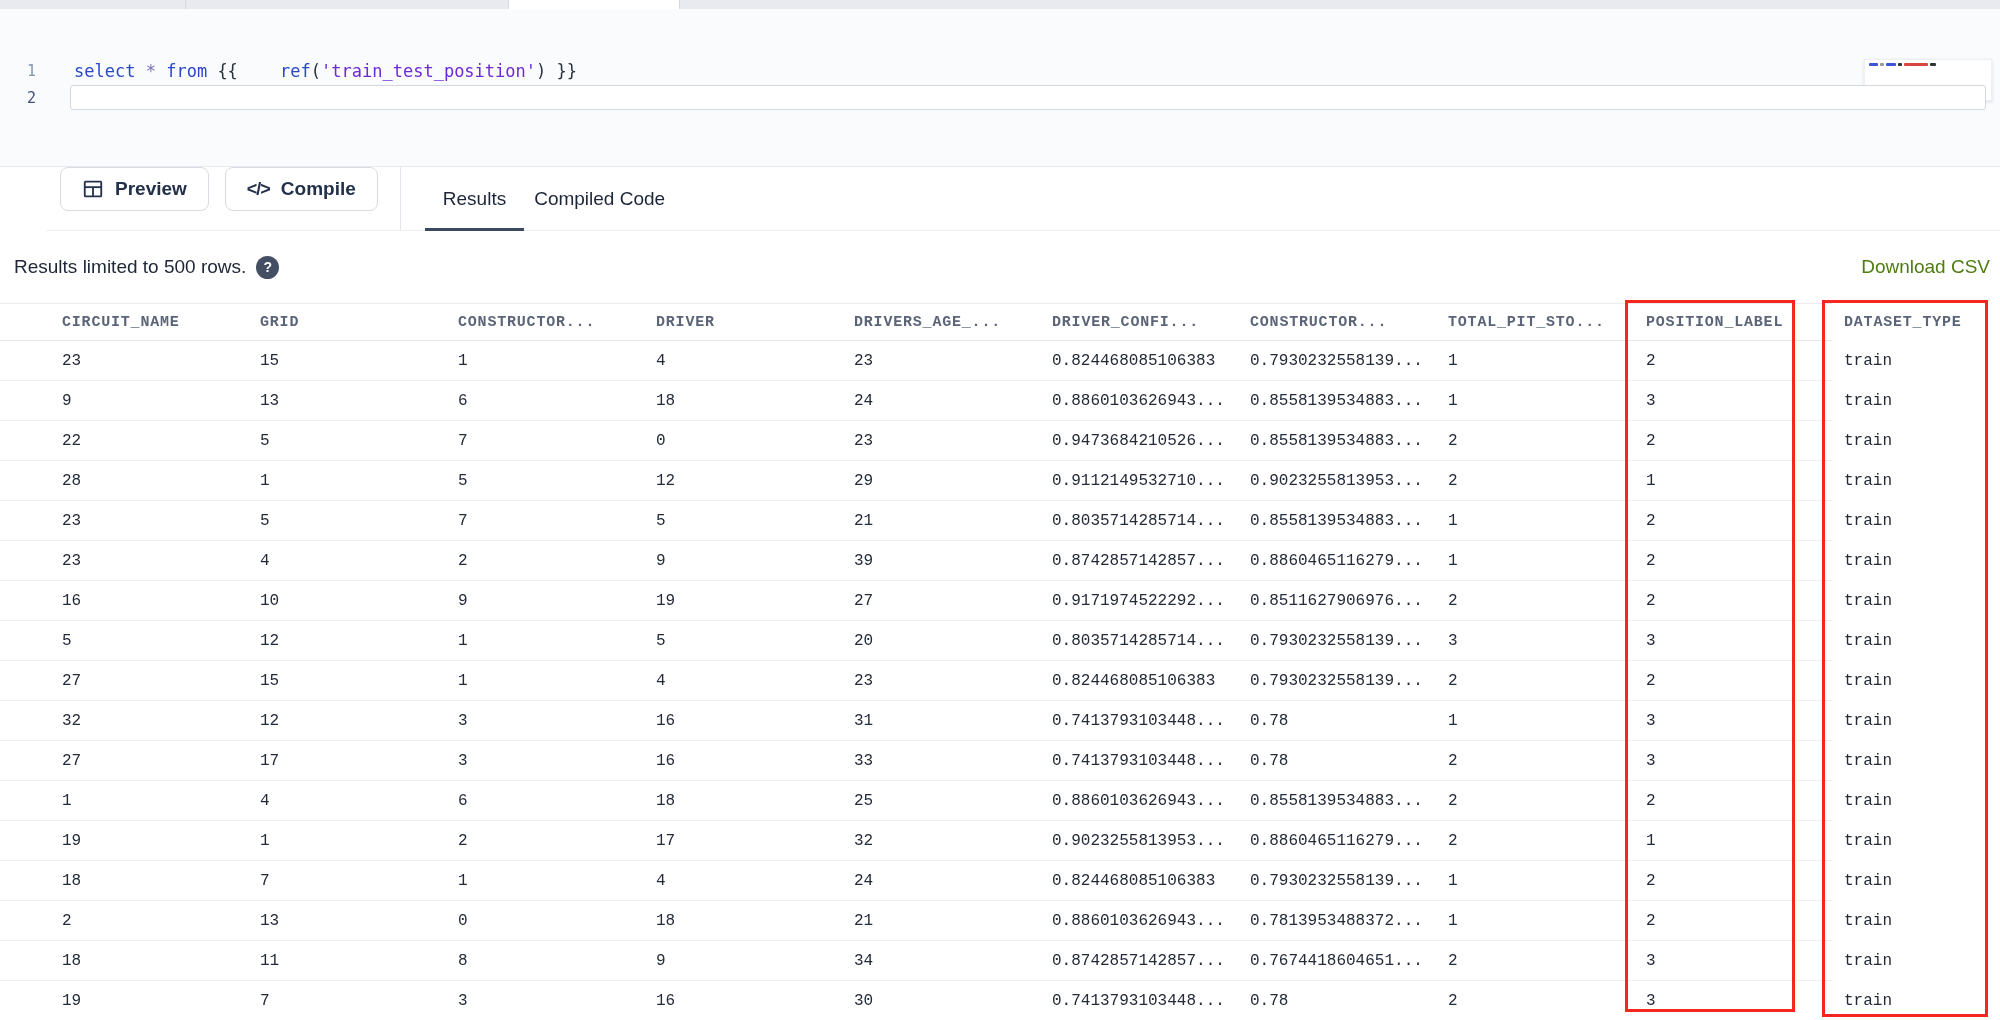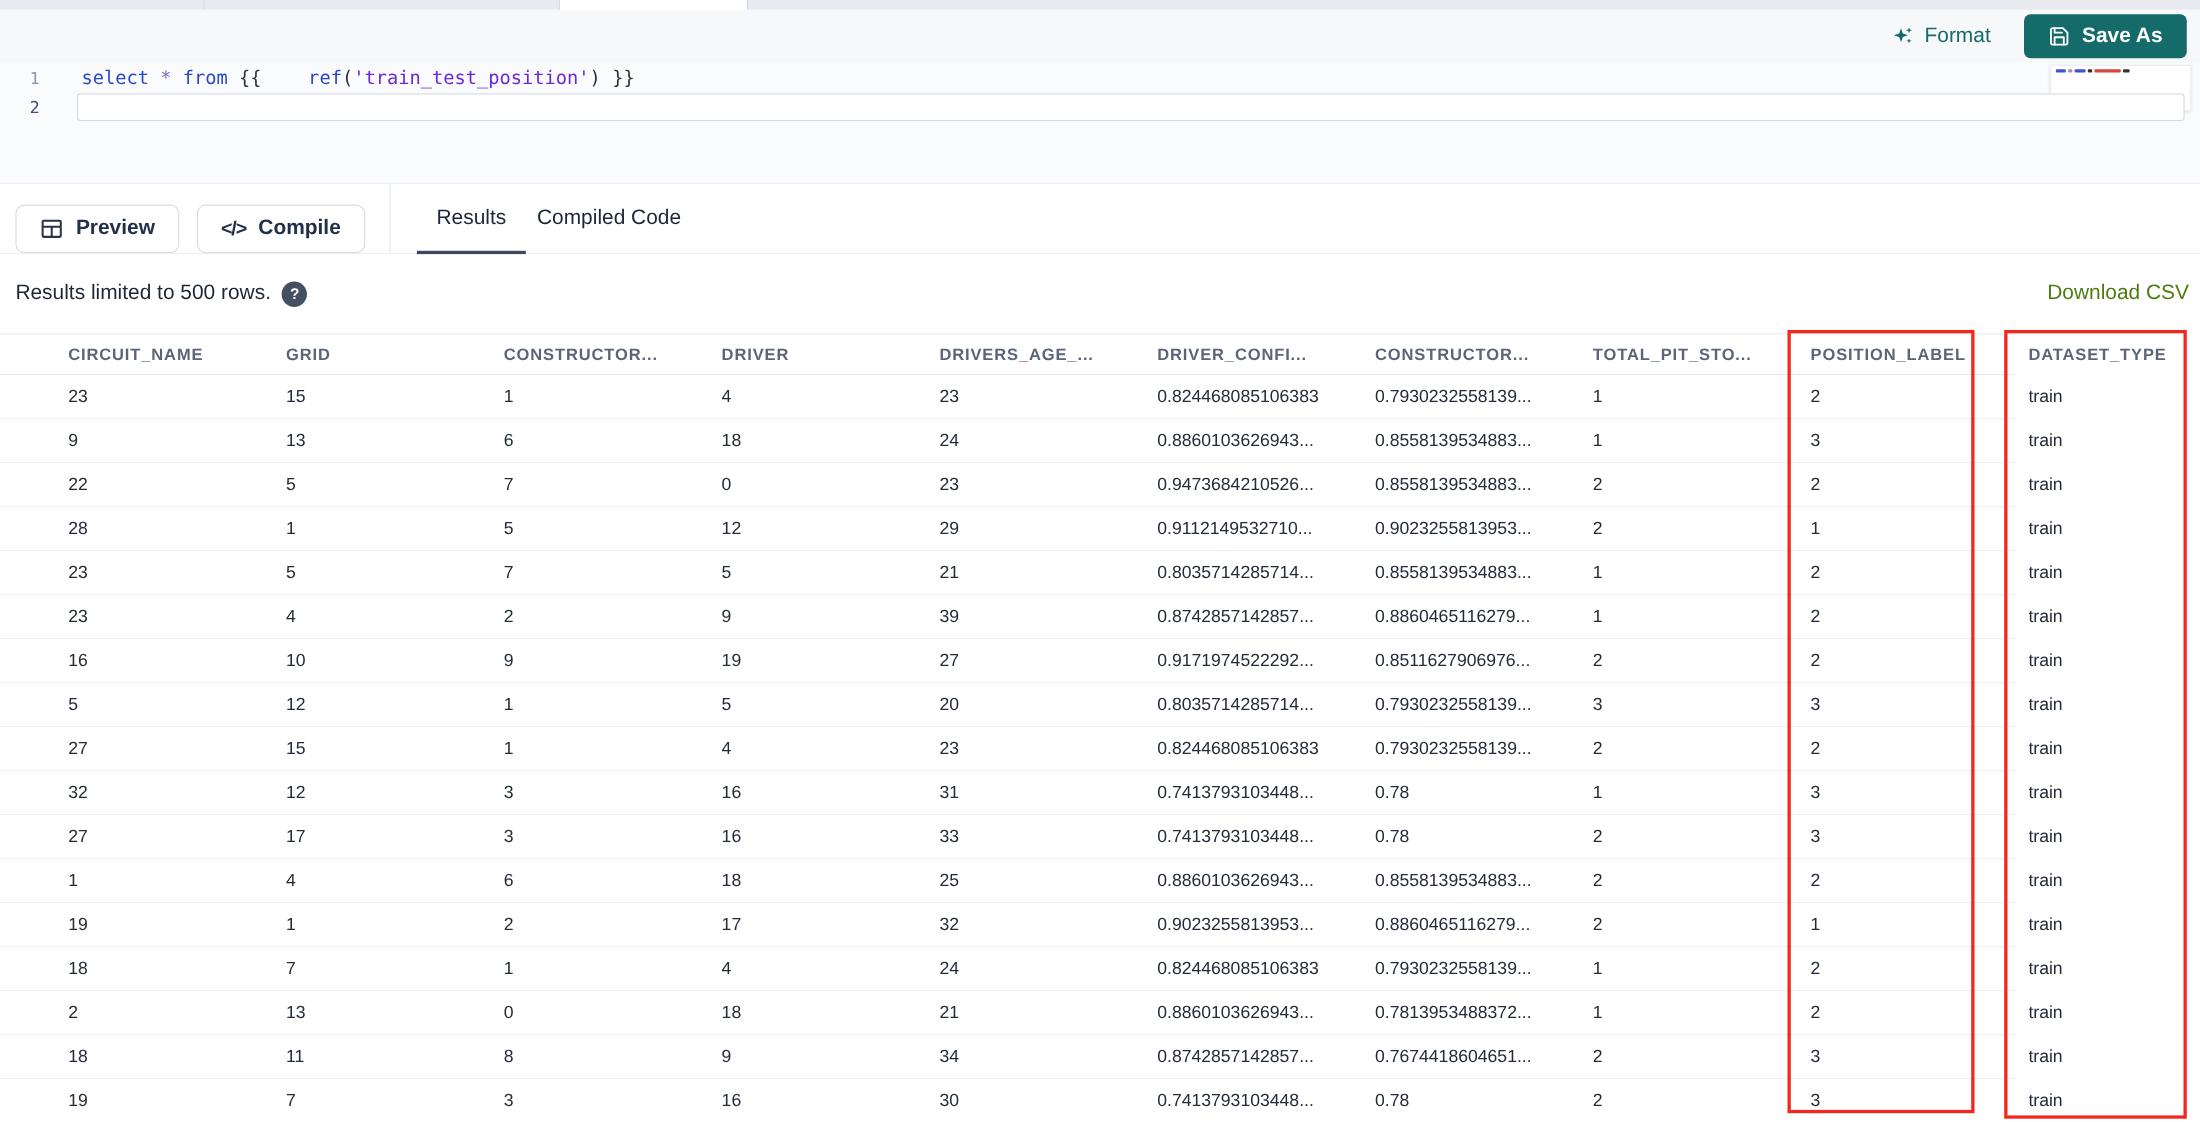--- a/index.html
+++ b/index.html
@@ -33,41 +33,41 @@
   .ln2 { color:#44507a; }
   .codetext { margin-left:38px; font-family:"DejaVu Sans Mono", monospace; font-size:17px; white-space:pre; }
   .tok-kw{color:#2a46c9;} .tok-star{color:#7d6fc0;} .tok-brace{color:#2b3240;}
   .tok-fn{color:#2a46c9;margin-left:32px;} .tok-str{color:#6d28d9;} .tok-plain{color:#2b3240;}
   .empty-line-box { position:absolute; left:70px; right:14px; top:1px; height:25px;
     background:#fff; border:1px solid #d3d8e0; border-radius:3px; }
 
   
   .lower-pane { position:absolute; left:0; top:166px; width:2000px; bottom:0; background:#fff;
     border-top:1px solid #e6e9ee; }
-  .actions-row { height:64px; display:flex; align-items:flex-end; padding-left:14px;
-    border-bottom:1px solid #eceef3; position:relative; }
+  .actions-row { height:64px; display:flex; align-items:flex-start; padding-left:14px;
+    border-bottom:1px solid #eceef3; position:relative;margin-left:46px; }
   .btn { display:flex; align-items:center; gap:11px; height:44px; padding:0 21px; background:#fff;
     border:1px solid #d7dbe2; border-radius:8px; font-size:19px; font-weight:600; color:#22304a;
     font-family:"Liberation Sans", sans-serif; margin-right:16px; cursor:pointer; }
   .code-glyph { font-weight:700; font-size:18px; color:#22304a; letter-spacing:-1px; }
   .vdivider { width:1px; align-self:stretch; background:#e3e6ec; margin-left:6px; }
   .tabs { display:flex; margin-left:42px; gap:28px; align-self:stretch; align-items:center; }
   .tab { position:relative; font-size:19px; color:#1d2638; display:flex; align-items:center;
     align-self:stretch; cursor:pointer; }
   .tab.active::after { content:""; position:absolute; left:-18px; right:-18px; bottom:-1px;
     height:3px; background:#3c485f; }
 
   .info-row { height:72px; display:flex; align-items:center; justify-content:space-between;
     padding:0 10px 0 14px; }
   .limit-note { display:flex; align-items:center; gap:10px; font-size:19px; color:#1e2736; }
   .help-icon { width:23px; height:23px; border-radius:50%; background:#454f63; color:#fff;
     font-size:14px; font-weight:700; display:flex; align-items:center; justify-content:center; cursor:pointer; }
   .download-csv { font-size:19px; color:#4d7c0f; text-decoration:none; cursor:pointer; }
 
-  .tablewrap { width:1832px; }
+  .tablewrap { width:1832px;font-family:Liberation Mono, monospace; }
   .trow { display:grid; grid-template-columns:repeat(10,198px); padding-left:62px; height:40px;
     align-items:center; border-bottom:1px solid #edeff3; }
   .thead { height:38px; border-top:1px solid #e9ebf0; border-bottom:1px solid #e4e7ec; }
   .hcell { font-size:15px; font-weight:700; letter-spacing:0.8px; color:#5b6577; white-space:nowrap;
     overflow:hidden; }
   .cell { font-size:16px; color:#242b38; white-space:nowrap; overflow:hidden; }
 
   
   .hlbox { position:absolute; border:3px solid #f5261b; pointer-events:none; }
   .hlbox1 { left:1625px; top:300px; width:170px; height:712px; }
@@ -77,38 +77,20 @@
 <body>
 
 <div class="app">
 
   <div class="tabstrip">
     <div class="tabseg-div"></div>
     <div class="tabseg-active"></div>
   </div>
 
   <div class="editor-pane">
-    <div class="editor-toolbar">
-      <div class="format-btn">
-        <svg viewBox="0 0 24 24" width="22" height="22">
-          <path d="M10 4 L11.8 9.2 L17 11 L11.8 12.8 L10 18 L8.2 12.8 L3 11 L8.2 9.2 Z" fill="#156a6a"></path>
-          <path d="M18 3 L18.8 5.2 L21 6 L18.8 6.8 L18 9 L17.2 6.8 L15 6 L17.2 5.2 Z" fill="#156a6a"></path>
-          <path d="M18 14 L18.7 15.8 L20.5 16.5 L18.7 17.2 L18 19 L17.3 17.2 L15.5 16.5 L17.3 15.8 Z" fill="#156a6a"></path>
-        </svg>
-        <span>Format</span>
-      </div>
-      <button class="saveas-btn">
-        <svg viewBox="0 0 24 24" width="20" height="20" fill="none" stroke="#ffffff" stroke-width="2" stroke-linecap="round" stroke-linejoin="round">
-          <path d="M19 21H5a2 2 0 0 1-2-2V5a2 2 0 0 1 2-2h11l5 5v11a2 2 0 0 1-2 2z"></path>
-          <polyline points="17 21 17 13 7 13 7 21"></polyline>
-          <polyline points="7 3 7 8 15 8"></polyline>
-        </svg>
-        <span>Save As</span>
-      </button>
-    </div>
 
     <div class="minimap">
       <span class="mdash m1"></span><span class="mdash m2"></span><span class="mdash m3"></span><span class="mdash m4"></span><span class="mdash m5"></span><span class="mdash m6"></span>
     </div>
 
     <div class="code-area">
       <div class="code-line">
         <span class="ln">1</span>
         <span class="codetext" id="code-tokens"><span class="tok-kw">select</span><span class="tok-plain"> </span><span class="tok-star">*</span><span class="tok-plain"> </span><span class="tok-kw">from</span><span class="tok-plain"> </span><span class="tok-brace">{{</span><span class="tok-plain"> </span><span class="tok-fn">ref</span><span class="tok-brace">(</span><span class="tok-str">'train_test_position'</span><span class="tok-brace">)</span><span class="tok-plain"> </span><span class="tok-brace">}}</span></span>
       </div>

